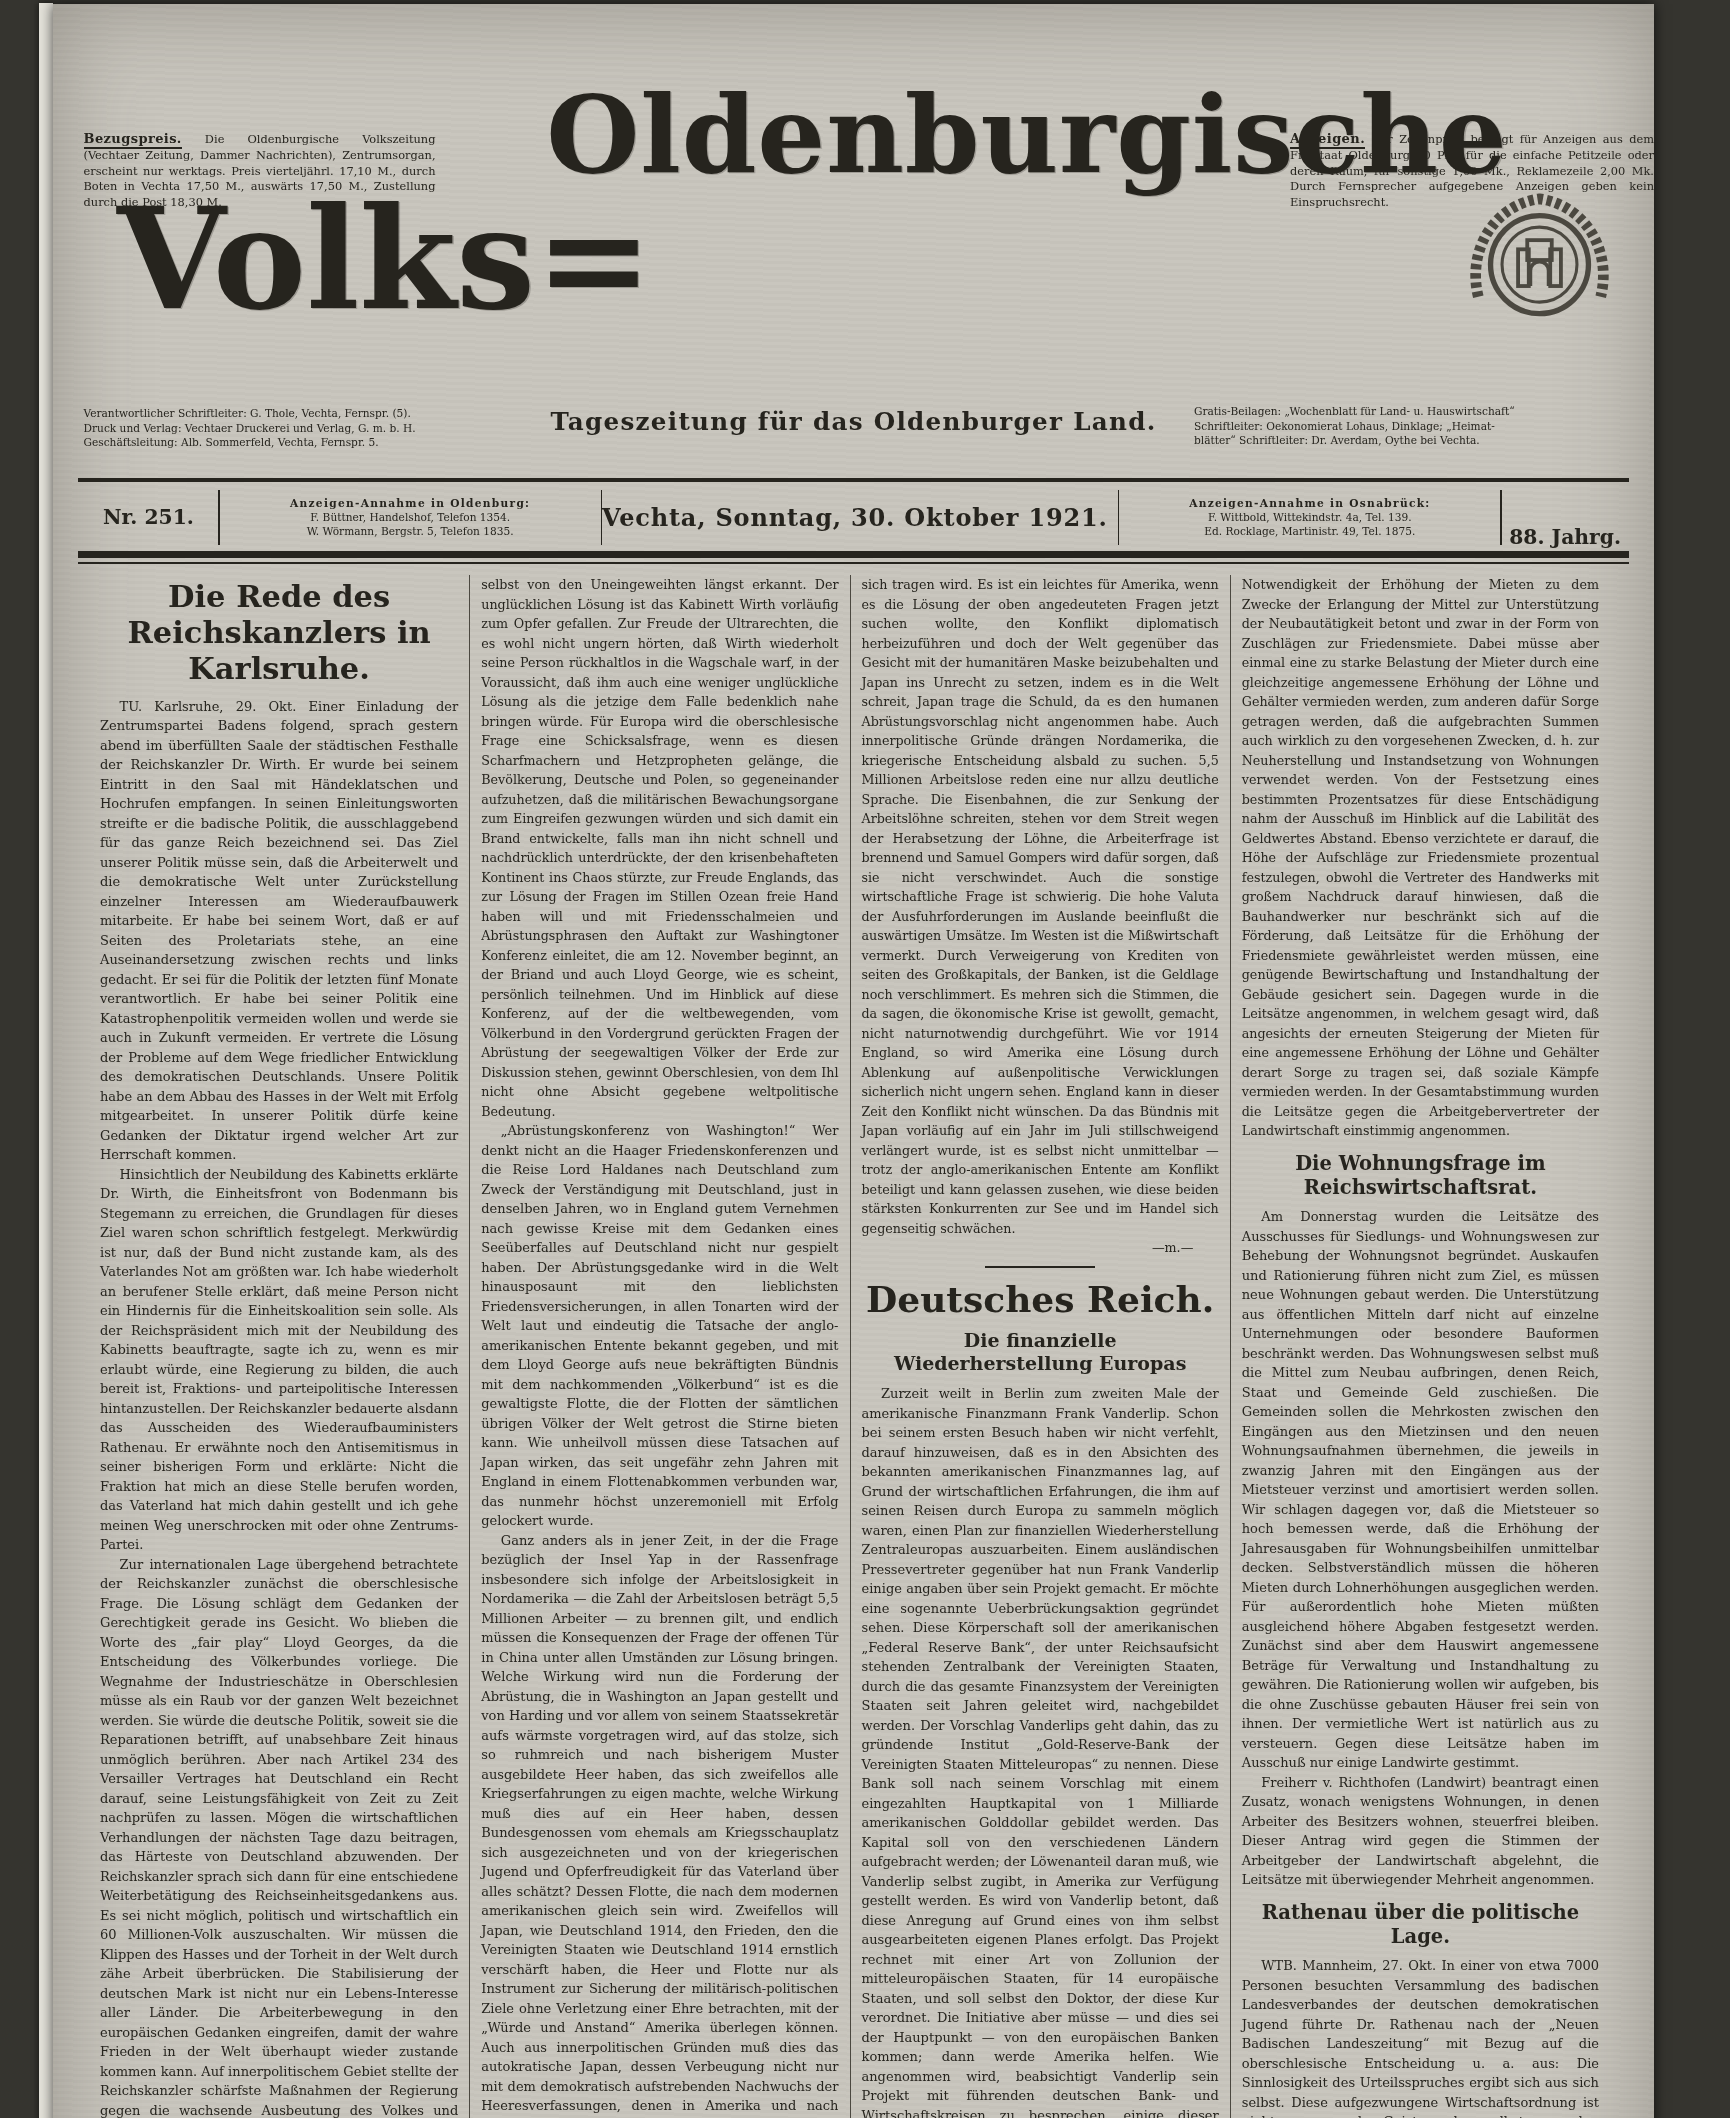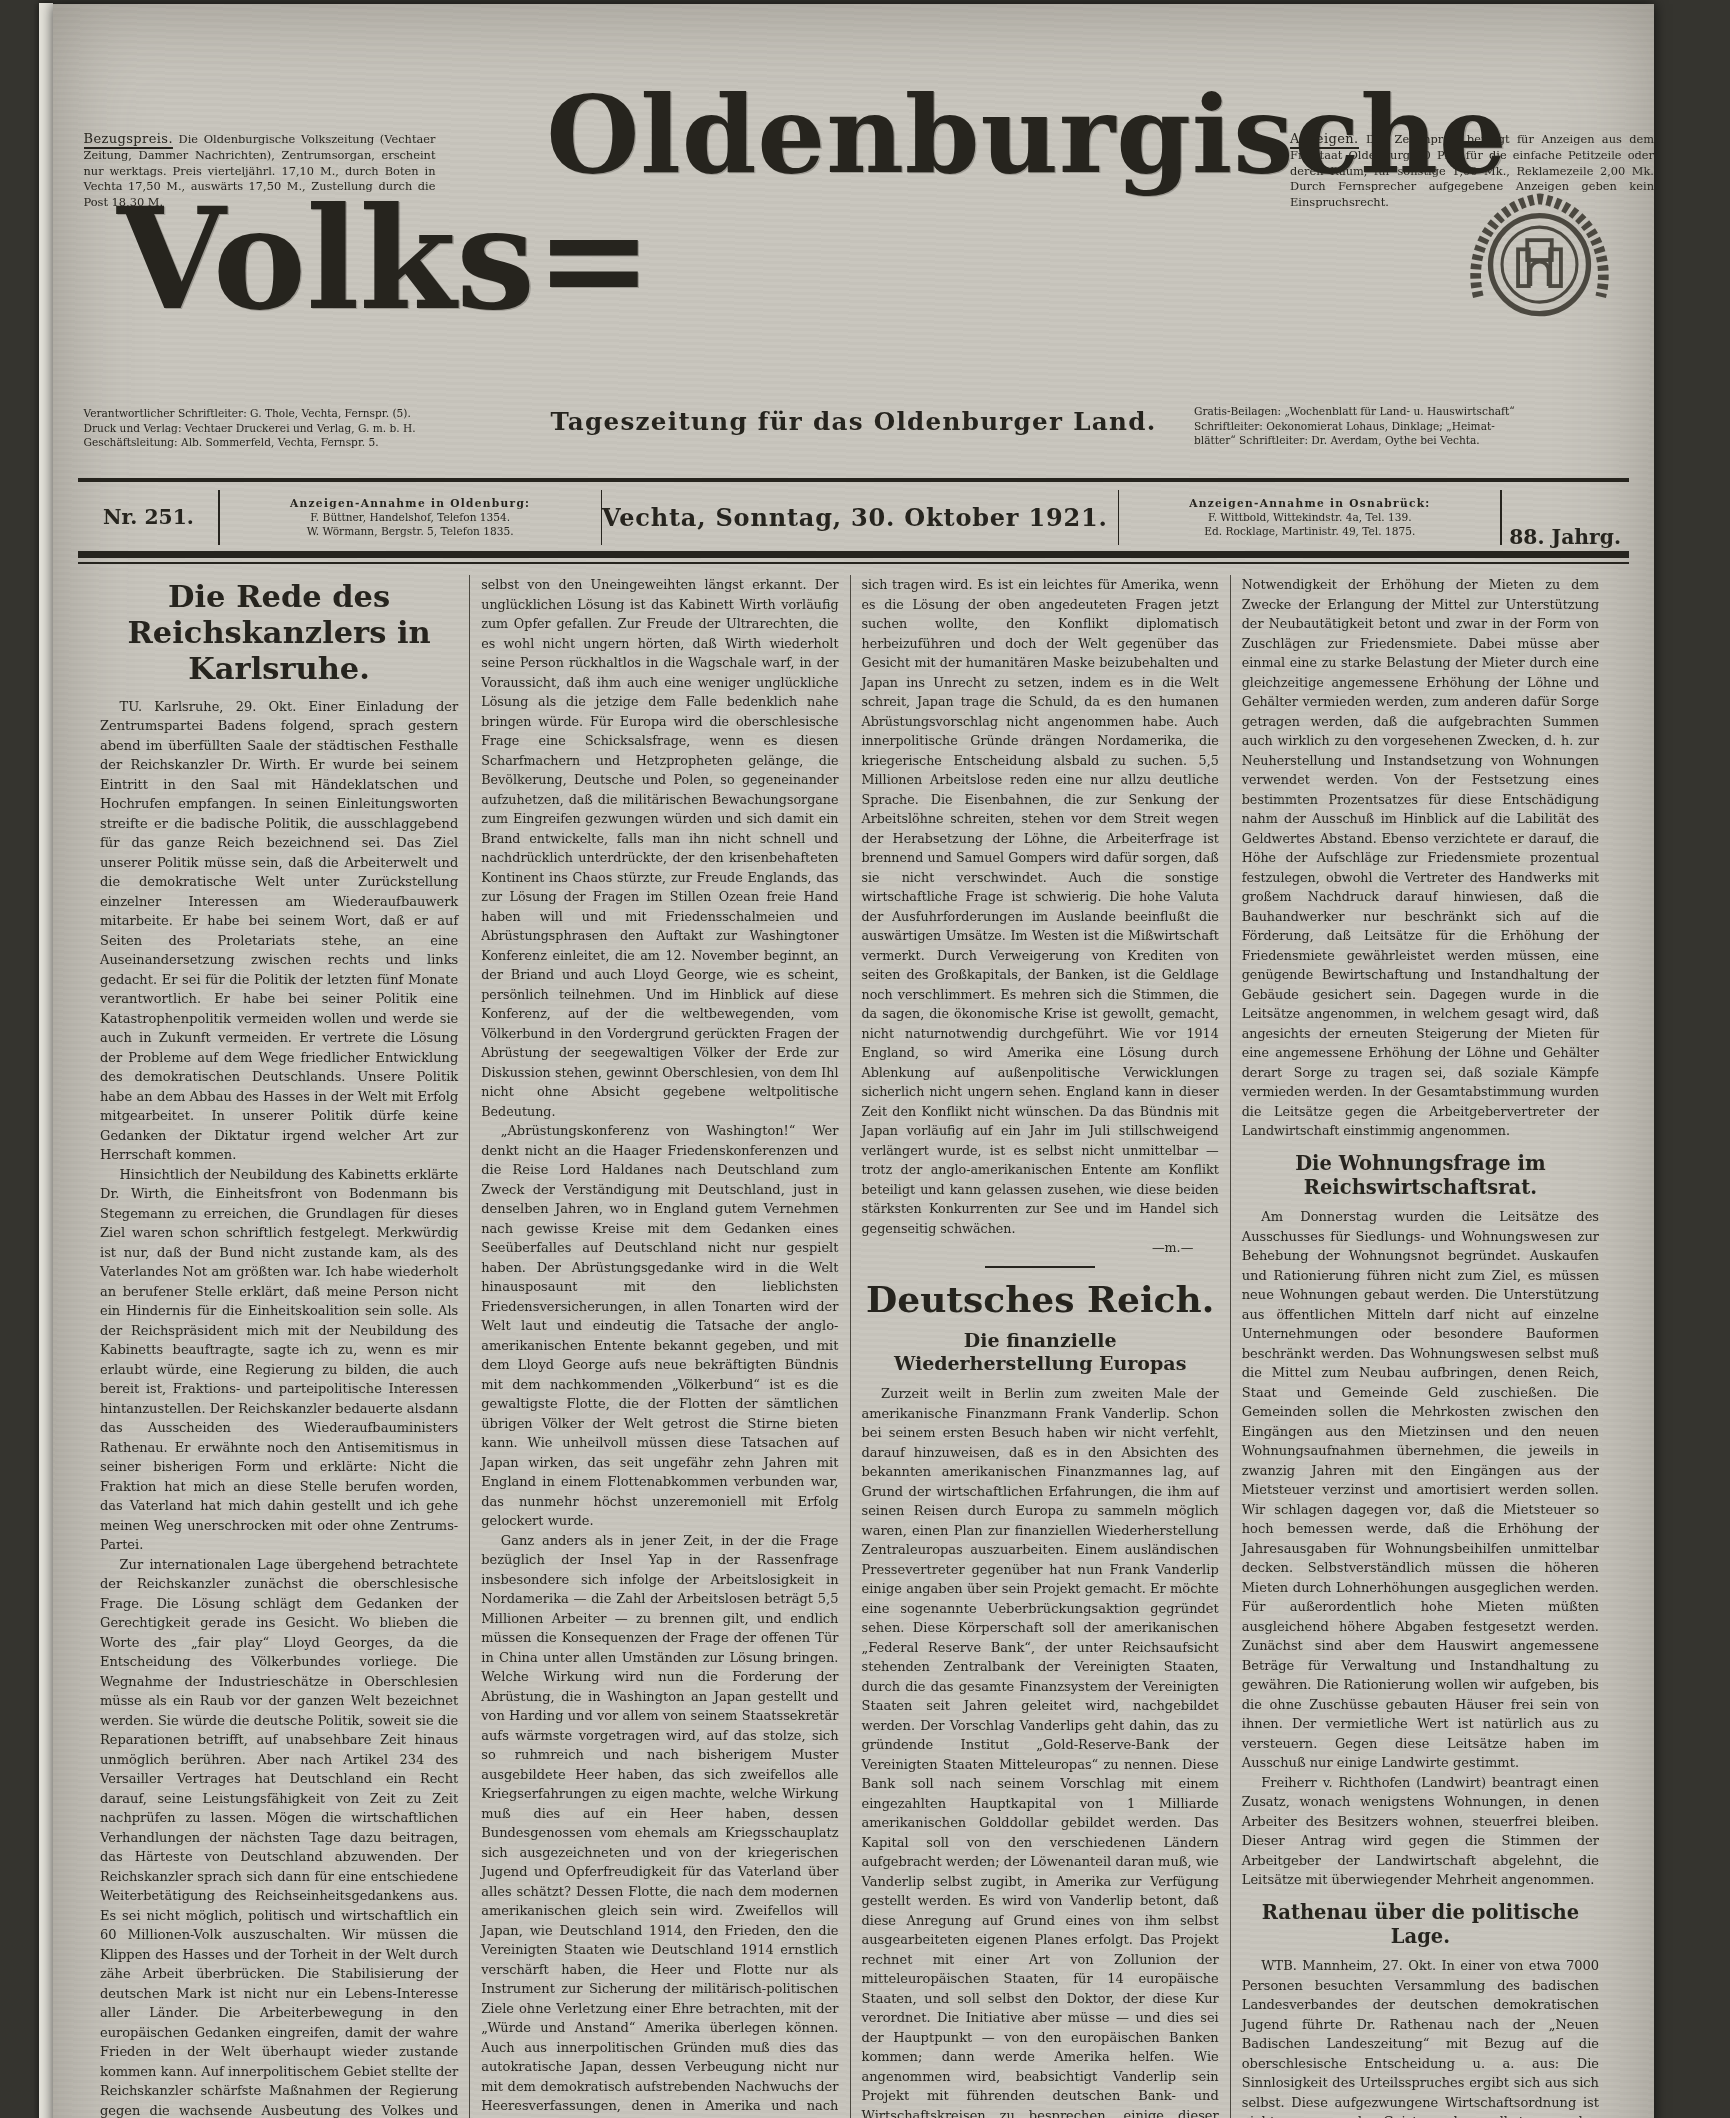--- a/index.html
+++ b/index.html
@@ -14,21 +14,21 @@
   .paper{
     position:absolute;left:53px;top:4.2px;width:1601px;height:2384px;
     background:
       repeating-linear-gradient(2deg, rgba(0,0,0,.015) 0 3px, rgba(255,255,255,.02) 3px 6px),
       var(--paper,#c8c5bd);
     box-shadow: inset 0 0 93px rgba(60,55,45,.35), 0 0 12.7px rgba(0,0,0,.7);
   }
   [data-name]{box-sizing:border-box;}
   
   .notice{position:absolute;font-size:11.4px;line-height:15.7px;text-align:justify;}
-  .notice .lead{font-weight:normal;font-size:13px;letter-spacing:0.4px;border-bottom:2.5px double var(--ink,#26241e);padding-bottom:0.8px;}
+  .notice .lead{font-weight:bold;font-size:13px;letter-spacing:0.4px;border-bottom:2.5px double var(--ink,#26241e);padding-bottom:0.8px;}
   .notice-left{left:30.5px;top:127px;width:352px;}
   .notice-right{left:1237px;top:127px;width:364px;}
   .masthead1{position:absolute;left:373px;right:26px;top:68px;text-align:center;
     font-weight:bold;font-size:107px;letter-spacing:0.8px;white-space:nowrap;
     text-shadow:1.3px 1.3px 0 rgba(40,36,30,.25);}
   .masthead2{position:absolute;left:64px;right:38px;top:178px;display:flex;
     justify-content:space-between;align-items:center;gap:24px;font-weight:bold;font-size:140px;
     white-space:nowrap;text-shadow:1.3px 1.3px 0 rgba(40,36,30,.25);line-height:1;}
   .seal{width:153px;height:153px;flex:0 0 auto;}
   .tagline{position:absolute;left:0;right:0;top:403px;text-align:center;font-weight:bold;

